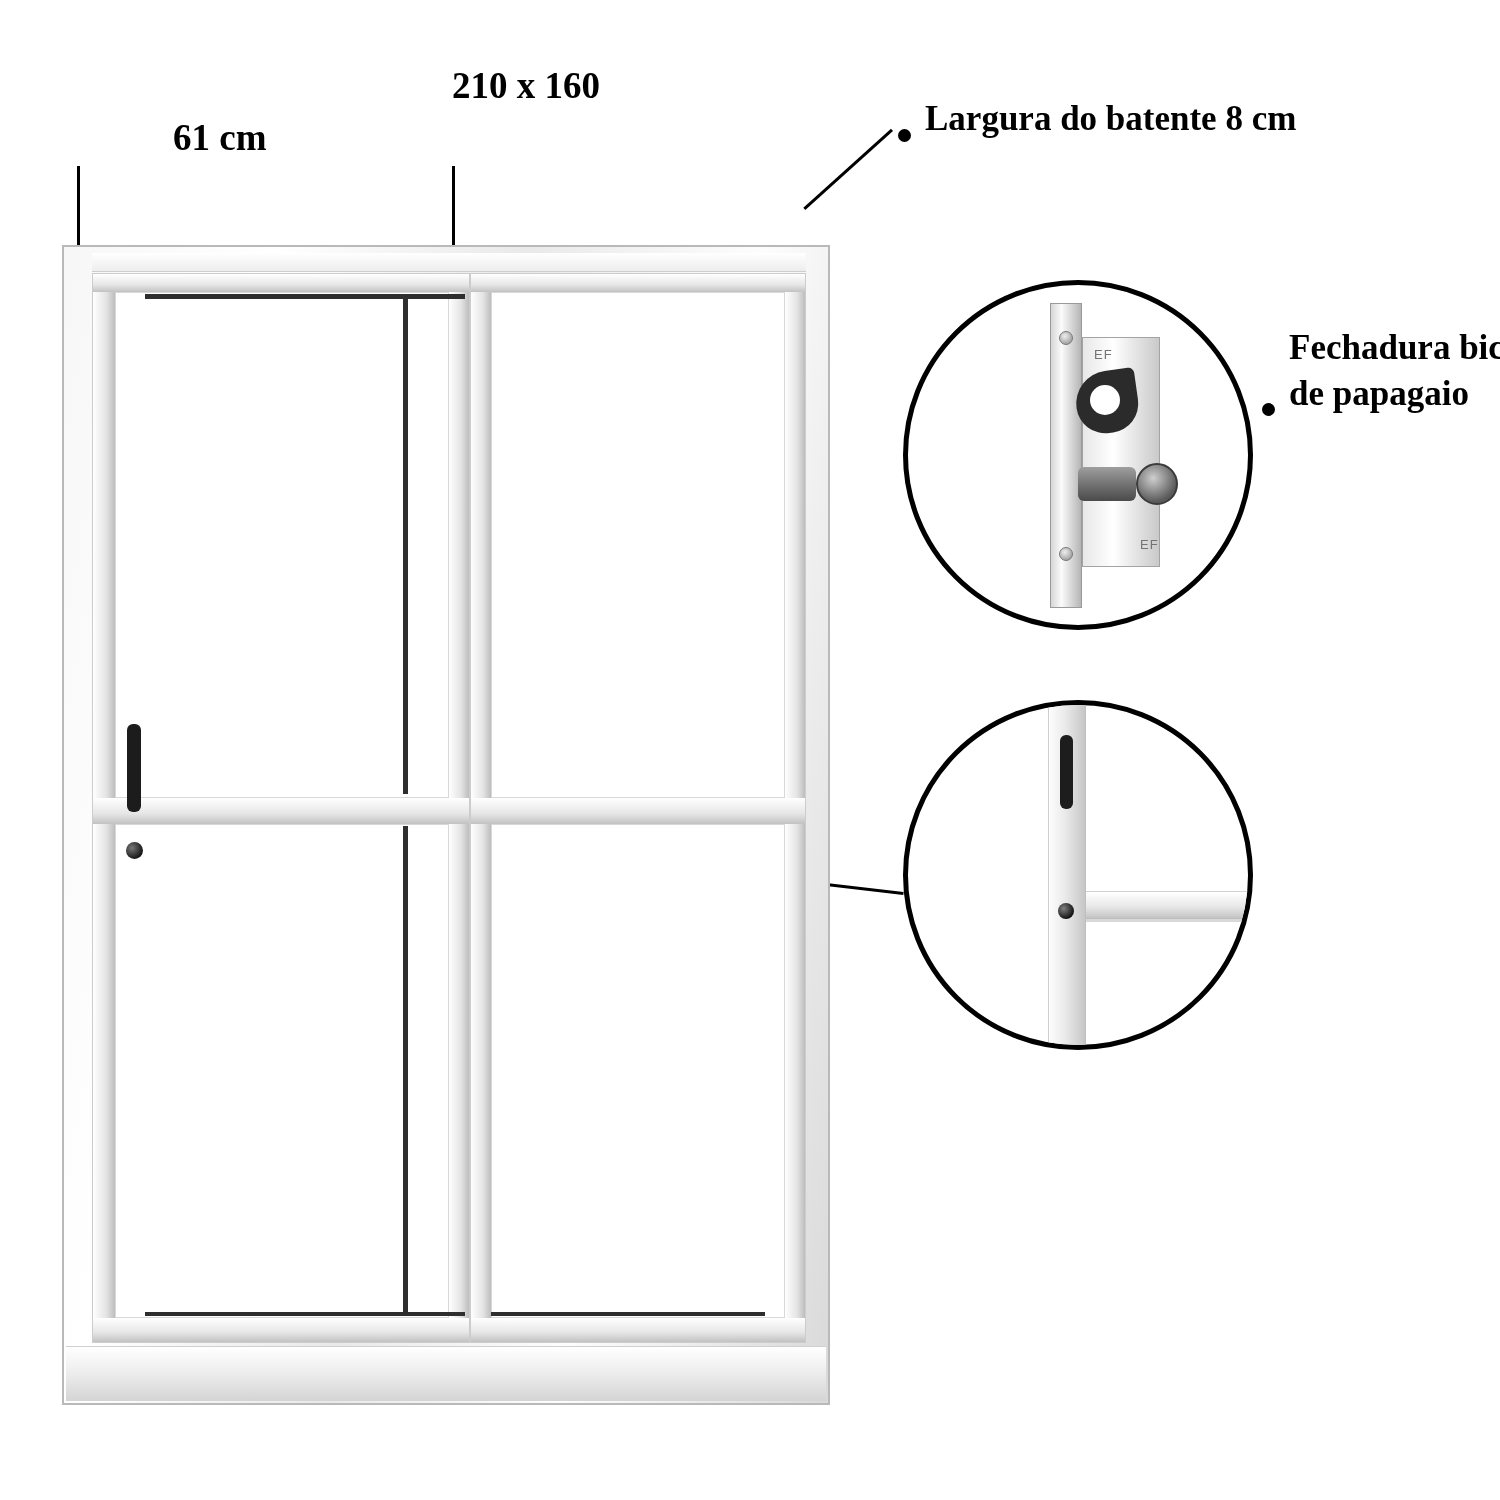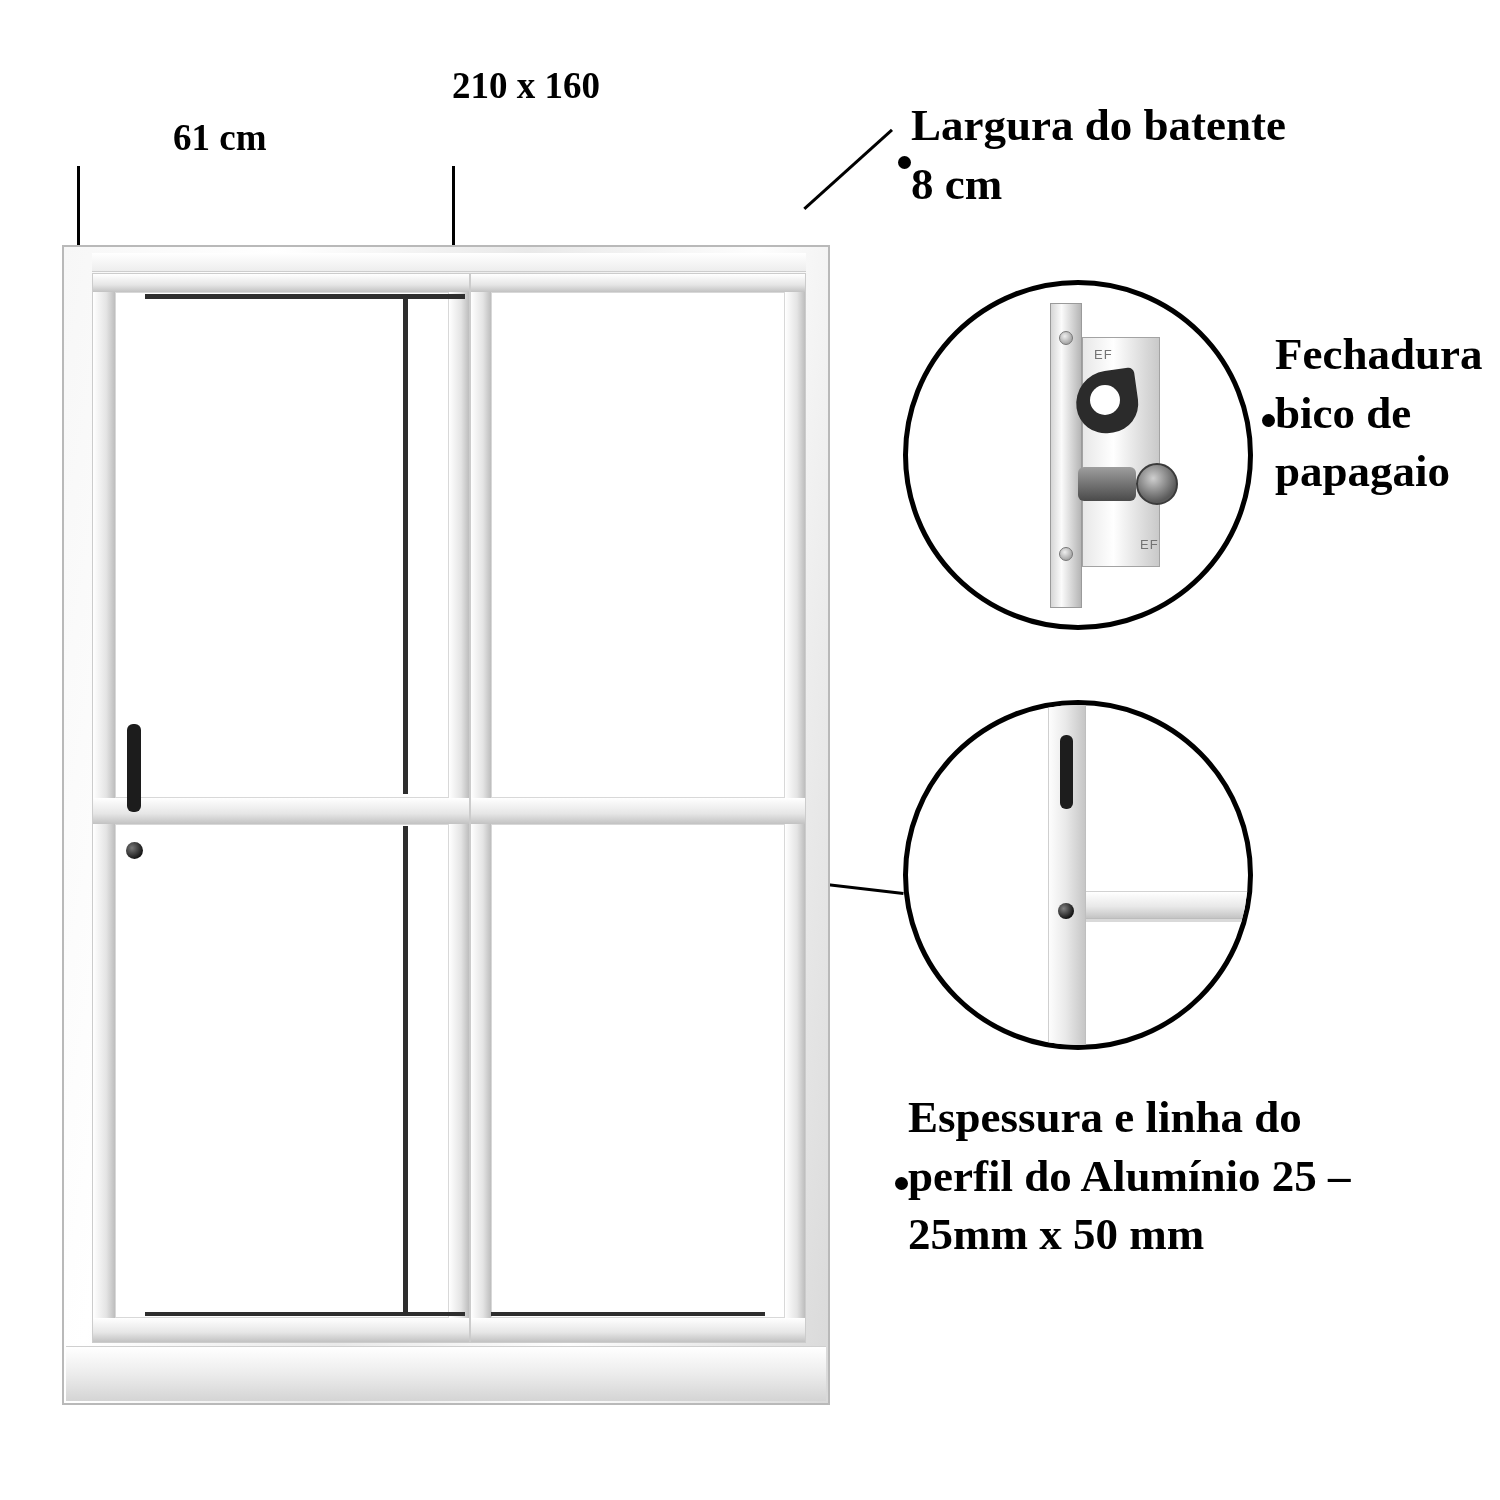--- a/index.html
+++ b/index.html
@@ -27,22 +27,23 @@
     white-space: pre-line;
   }
   .dim-label { font-size: 37px; }
 
   #label-210 { left: 452px; top: 62px; }
   #label-53  { left: 173px; top: 114px; }
 
   .bullet-item {
     position: absolute;
     display: flex;
-    align-items: center;
-    font-size: 45px;
+    align-items: flex-end;
+    gap: 14px;
+    font-size: 35px;
     font-weight: bold;
     line-height: 1.30;
   }
   .bullet-dot {
     width: 13px;
     height: 13px;
     border-radius: 50%;
     background: #000;
     flex: 0 0 auto;
     margin-top: 16px;
@@ -321,24 +322,20 @@
   <div class="bullet-item" id="bullet-batente">
     <span class="bullet-dot"></span>
     <span class="bullet-text">Largura do batente 8 cm</span>
   </div>
 
   <div class="bullet-item" id="bullet-fechadura">
     <span class="bullet-dot"></span>
     <span class="bullet-text">Fechadura bico de papagaio</span>
   </div>
 
-  <div class="bullet-item" id="bullet-espessura">
-    <span class="bullet-dot"></span>
-    <span class="bullet-text">Espessura e linha do perfil do Alumínio 25 – 25mm x 50 mm</span>
-  </div>
 
 
   <div id="door">
 
     <div id="door-outer-frame"></div>
     <div id="frame-head"></div>
     <div id="door-inner"></div>
 
     <div id="sash-left">
       <div class="sash-stile" style="left:0;top:0;width:22px;bottom:0;"></div>

